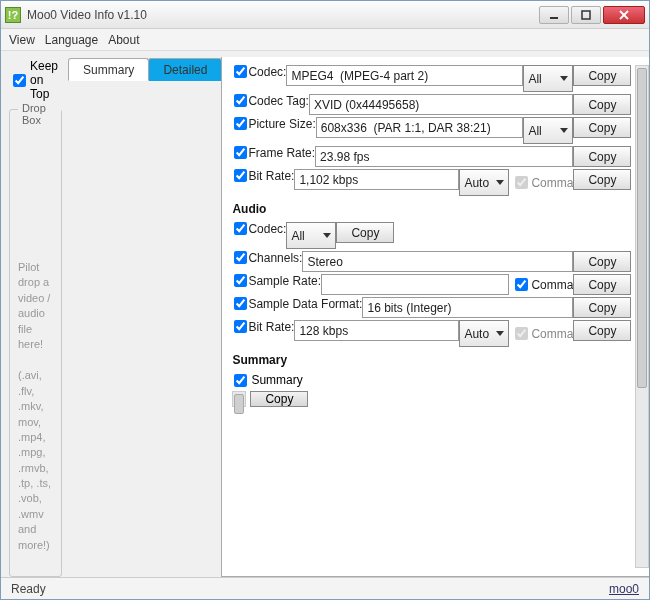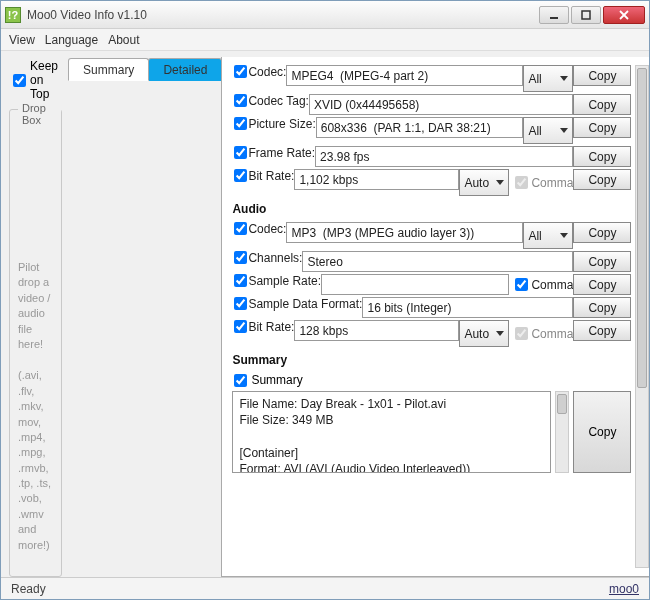--- a/index.html
+++ b/index.html
@@ -162,21 +162,20 @@
                 <span>Comma</span>
               </label>
             <div class="copybtn">Copy</div>
           </div>
 
           <div class="section">Audio</div>
 
           <div class="row">
             <input type="checkbox" checked="" style="">
             <span class="lbl">Codec:</span>
-            <input class="field" value="MP3  (MP3 (MPEG audio layer 3))" style="">
             <div class="sel">
                 <span>All</span>
                 <span class="caret"></span>
               </div>
             <div class="copybtn">Copy</div>
           </div>
 
           <div class="row">
             <input type="checkbox" checked="" style="">
             <span class="lbl">Channels:</span>
@@ -218,25 +217,20 @@
           </div>
 
           <div class="section">Summary</div>
 
           <label class="summary-check">
             <input type="checkbox" checked="" style="">
             <span>Summary</span>
           </label>
 
           <div class="summarybox">
-            <div class="summary-text">File Name: Day Break - 1x01 - Pilot.avi
-File Size: 349 MB
-
-[Container]
-Format: AVI  (AVI (Audio Video Interleaved))</div>
             <div class="summary-scroll">
                 <div class="th"></div>
               </div>
             <div class="summary-copy">Copy</div>
           </div>
 
         </div>
         <div class="scrollcol">
           <div class="scrollthumb"></div>
         </div>

